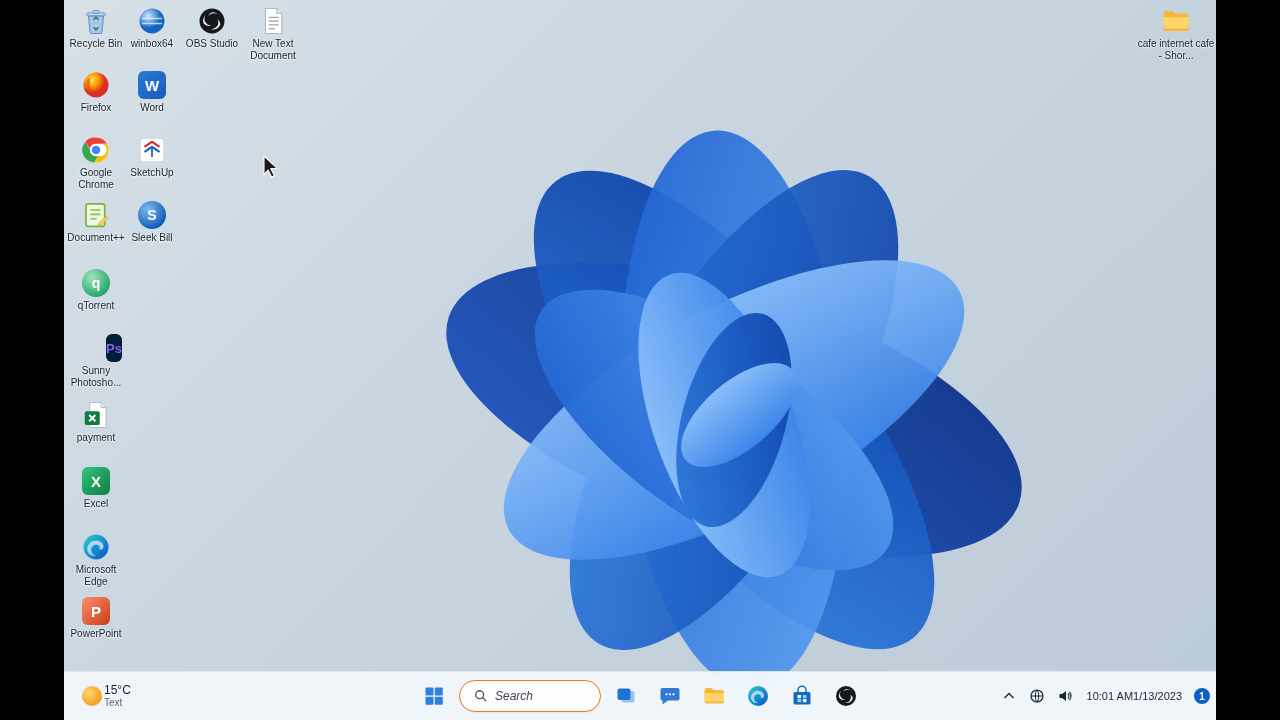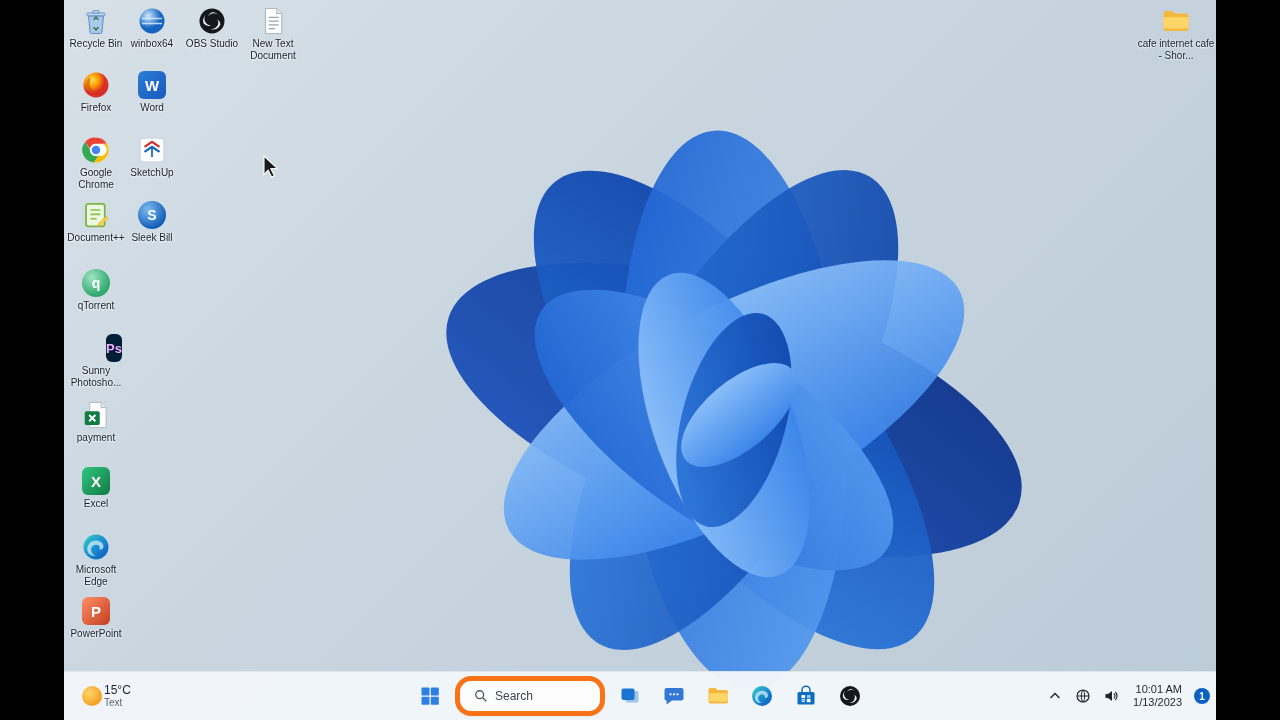--- a/index.html
+++ b/index.html
@@ -15,46 +15,46 @@
   
   .cell{position:absolute;width:64px;text-align:center;cursor:default;}
   .cell.wide{width:80px;}
   .ic{width:30px;height:30px;margin:0 auto 2px auto;display:flex;align-items:center;justify-content:center;}
   .ic svg{width:30px;height:30px;display:block;}
   .tile{width:28px;height:28px;border-radius:6px;display:flex;align-items:center;justify-content:center;
         font-weight:bold;font-size:15px;color:#fff;}
   .tile.word{background:linear-gradient(135deg,#2b7cd3,#185abd);}
   .tile.excel{background:linear-gradient(135deg,#33c481,#107c41);}
   .tile.ppt{background:linear-gradient(135deg,#ff8f6b,#c43e1c);}
-  .tile.ps{background:#001e36;color:#f0abfc;font-size:13px;margin-left:36px;}
+  .tile.ps{background:#001e36;color:#8b5cf6;font-size:13px;margin-left:36px;}
   .circ{width:28px;height:28px;border-radius:50%;display:flex;align-items:center;justify-content:center;
         font-weight:bold;font-size:14px;color:#fff;}
   .circ.qt{background:radial-gradient(circle at 35% 30%,#9fe3c0,#2ea86e 70%);}
   .circ.sleek{background:radial-gradient(circle at 35% 30%,#7db9f0,#0d5bb5 75%);}
   .lbl{font-size:10px;line-height:12px;color:#16202b;text-shadow:0 0 3px rgba(255,255,255,.9),0 1px 2px rgba(255,255,255,.7);
        max-height:24px;overflow:hidden;word-wrap:break-word;}
   
   .taskbar{position:absolute;left:0;bottom:0;width:1152px;height:48px;background:rgba(242,246,251,.97);
            border-top:1px solid rgba(0,0,0,.06);}
   .tb-weather{position:absolute;left:10px;top:0;height:48px;display:flex;align-items:center;gap:2px;padding:0 8px;border-radius:6px;}
   .sun{width:20px;height:20px;border-radius:50%;background:radial-gradient(circle at 35% 35%,#ffd76b,#f59a1e 75%);}
   .wtxt{display:flex;flex-direction:column;justify-content:center;}
   .wtemp{font-size:12px;color:#1b2530;line-height:14px;}
   .wcond{font-size:10px;color:#5b6672;line-height:12px;}
   .tb-center{position:absolute;left:50%;top:0;transform:translateX(-50%);height:48px;display:flex;align-items:center;gap:6px;}
   .tb-btn{width:38px;height:40px;border-radius:6px;display:flex;align-items:center;justify-content:center;}
   .tb-btn svg{width:24px;height:24px;display:block;}
-  .search-pill{height:30px;min-width:112px;border-radius:16px;background:#fdfdfe;border:5px solid #f97316;
-      display:flex;align-items:center;gap:7px;padding:0 14px;box-shadow:0 1px 2px rgba(0,0,0,.05);}
+  .search-pill{height:30px;min-width:112px;border-radius:16px;background:#fdfdfe;border:1px solid #f97316;
+      display:flex;align-items:center;gap:7px;padding:0 14px;box-shadow:0 1px 2px rgba(0,0,0,.05);font-style:italic;}
   .search-pill svg{width:14px;height:14px;}
   .search-txt{font-size:12px;color:#3c4650;}
   .tb-tray{position:absolute;right:6px;top:0;height:48px;display:flex;align-items:center;gap:4px;}
   .tray-btn{height:40px;display:flex;align-items:center;justify-content:center;padding:0 4px;border-radius:6px;}
   .tray-btn svg{width:16px;height:16px;display:block;}
-  .clock{display:flex;flex-direction:column;align-items:flex-end;padding:0 6px;}
+  .clock{display:flex;flex-direction:row;align-items:flex-end;padding:0 6px;}
   .clock div{font-size:11px;line-height:13px;color:#1b2530;}
   .badge{width:16px;height:16px;border-radius:50%;background:#0b62c4;color:#fff;font-size:10px;font-weight:bold;
          display:flex;align-items:center;justify-content:center;margin-left:2px;}
   .cursor{position:absolute;left:198px;top:155px;pointer-events:none;}
 </style>
 </head>
 <body>
 
 <div class="stage">
   <div class="letterbox left"></div>

